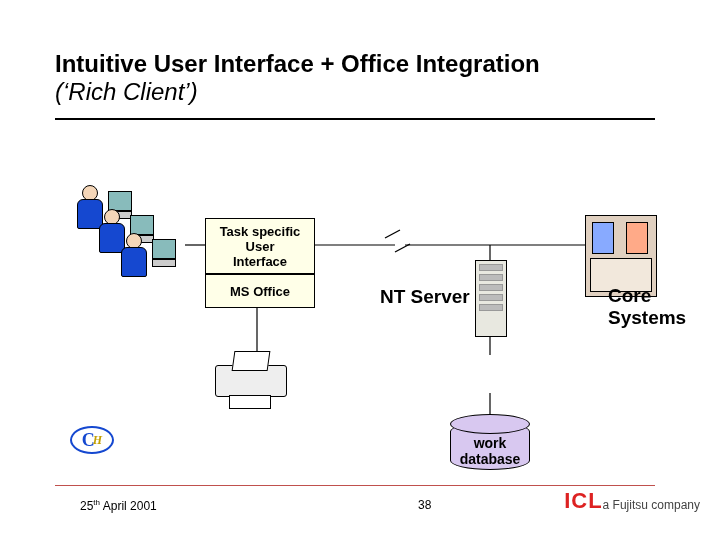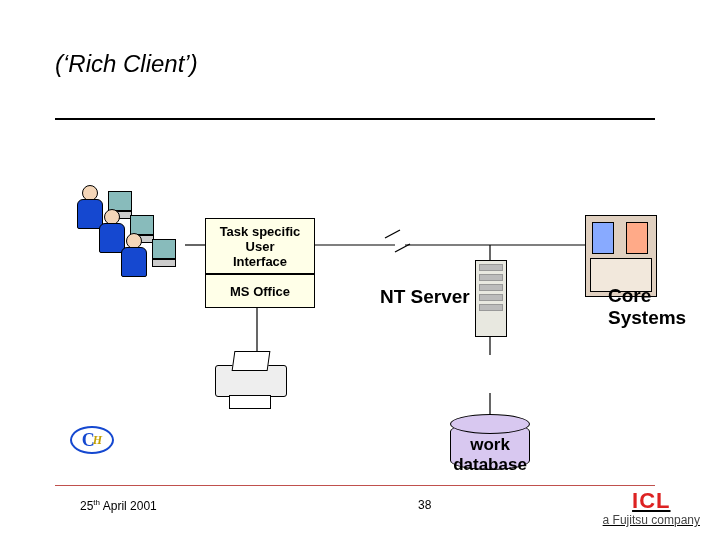--- a/index.html
+++ b/index.html
@@ -57,28 +57,28 @@
   .db::before {
     content: "";
     position: absolute; left: -1px; top: -9px;
     width: 78px; height: 18px;
     background: #d8c8f0;
     border: 1px solid #000;
     border-radius: 50%;
   }
   .db-label {
     position: absolute; width: 100%; top: 12px;
-    font-size: 17px; font-weight: bold; text-align: center;
+    font-size: 14px; font-weight: bold; text-align: center;
   }
 
   
   .footer-line { position: absolute; left: 55px; top: 485px; width: 600px; height: 1px; background: #c0504d; }
   .footer-date { position: absolute; left: 80px; top: 498px; font-size: 12px; }
   .footer-pgno { position: absolute; left: 418px; top: 498px; font-size: 12px; text-align: center; }
-  .footer-logo { position: absolute; right: 20px; top: 490px; display:flex; flex-direction:column; align-items:center;text-decoration:underline; }
+  .footer-logo { position: absolute; right: 20px; top: 490px; display:flex; flex-direction:row; align-items:flex-end; }
   .icl { font-family: 'Arial Black', Arial; font-size: 22px; font-weight: 900; color: #d22; letter-spacing:1px; line-height:1;}
   .icl-sub { font-size: 12px; color:#444; margin-top:1px;}
 
   
   .people { position:absolute; left:70px; top:185px; width:130px; height:100px; }
   .person { position:absolute; width:40px; height:55px; }
   .head { width:14px; height:14px; border-radius:50%; background:#f4d6b8; border:1px solid #000; margin:0 auto; }
   .torso { width:24px; height:28px; background:#1548d0; border:1px solid #000; border-radius:6px 6px 2px 2px; margin:-2px auto 0; }
   .monitor { width:22px; height:18px; background:#8bb; border:1px solid #000; position:absolute; }
   .kbd { width:22px; height:6px; background:#ccc; border:1px solid #000; position:absolute; }
@@ -104,20 +104,21 @@
   .ch-c { font-family:'Times New Roman'; color:#1548d0; font-weight:bold; font-size:18px;}
   .ch-h { font-family:'Times New Roman'; color:#c4a000; font-weight:bold; font-style:italic; font-size:12px; margin-left:-2px;}
 
   line.conn { stroke:#000; stroke-width:1.2; }
   line.break { stroke:#000; stroke-width:1.2; }
 </style>
 </head>
 <body>
 
 <div class="title-block">
+  <div class="title-main">Intuitive User Interface + Office Integration</div>
   <div class="title-sub">(‘Rich Client’)</div>
 </div>
 <div class="title-underline"></div>
 
 <div class="stage">
 
   <svg width="720" height="540" style="position:absolute;left:0;top:0">
 
     <line class="conn" x1="185" y1="245" x2="205" y2="245"></line>
 

